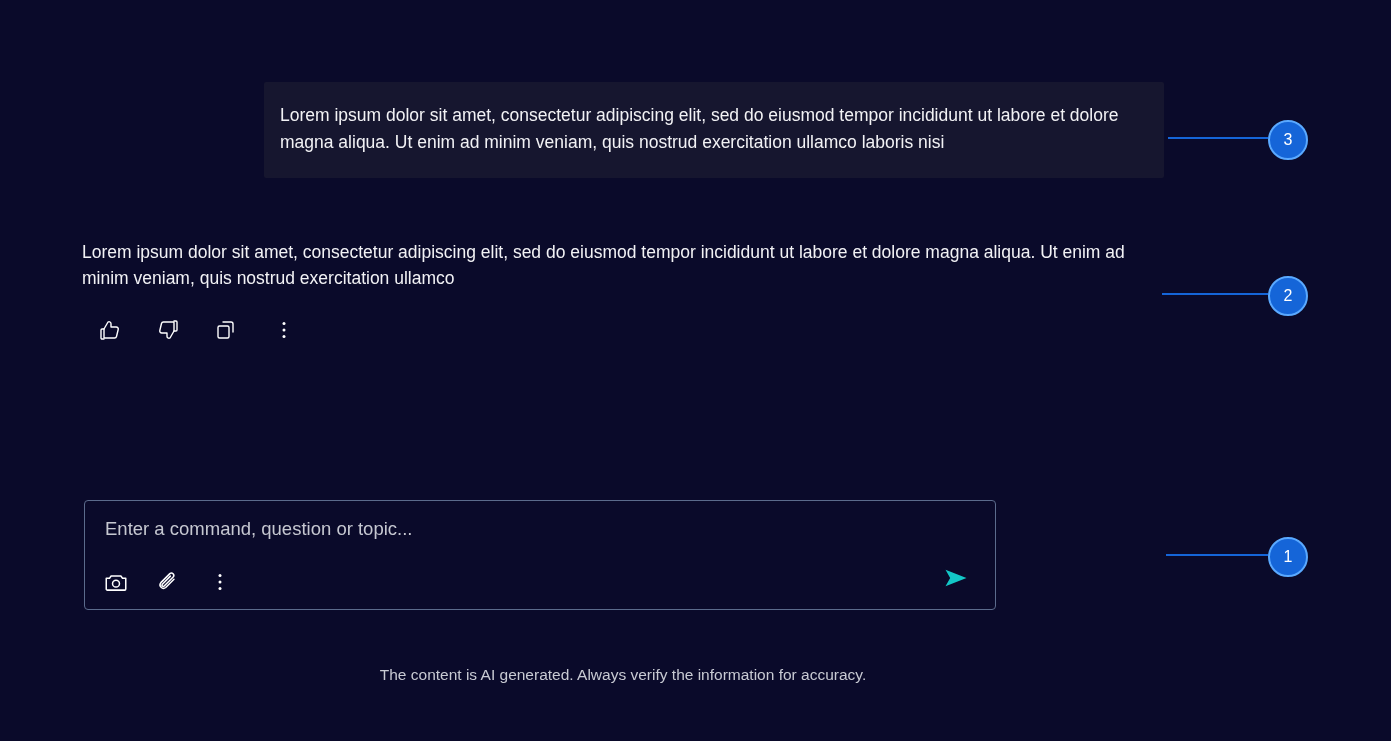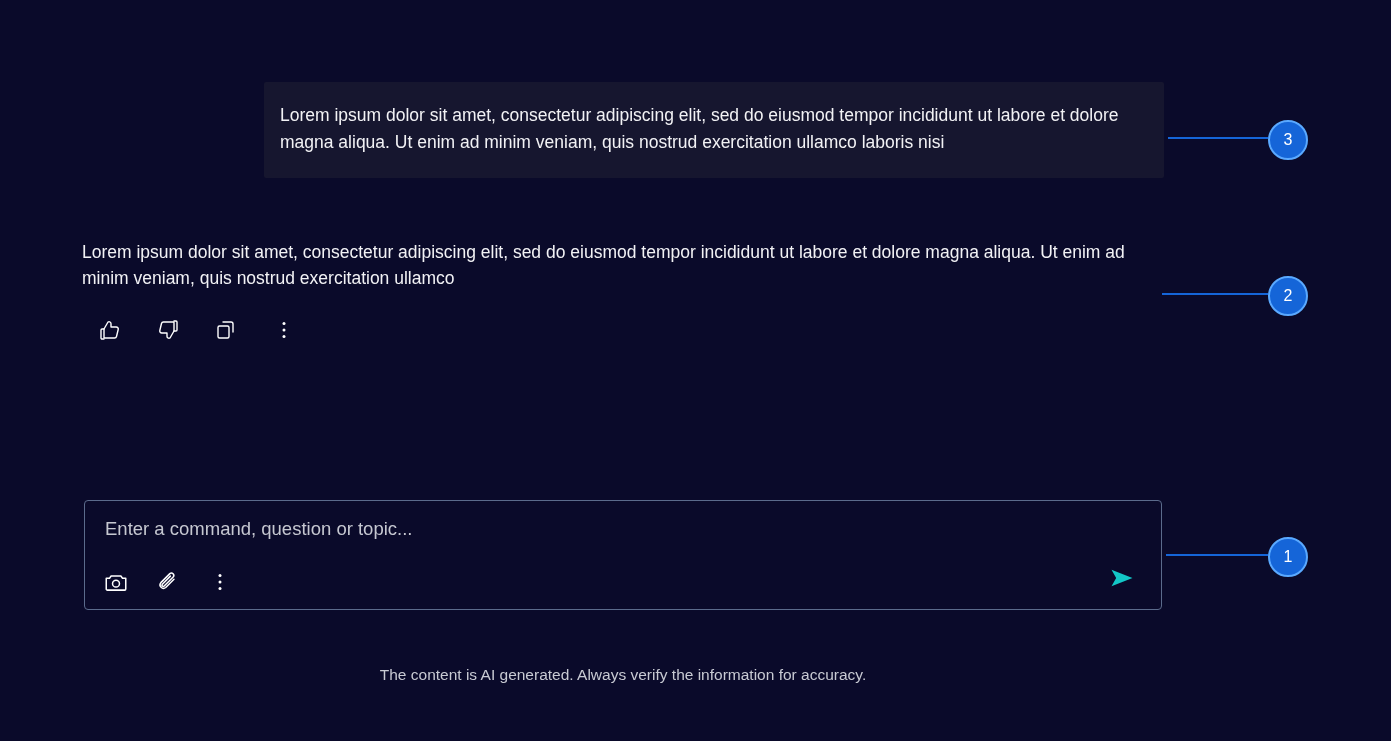--- a/index.html
+++ b/index.html
@@ -65,21 +65,21 @@
     cursor: pointer;
     color: #ffffff;
   }
   .action-btn svg { display: block; }
 
   
   .composer {
     position: absolute;
     left: 84px;
     top: 500px;
-    width: 1078px;
+    width: 912px;
     height: 110px;
     box-sizing: border-box;
     border: 1px solid #5b6b8c;
     border-radius: 4px;
     background: transparent;
   }
   .composer-input {
     position: absolute;
     left: 18px;
     top: 16px;

